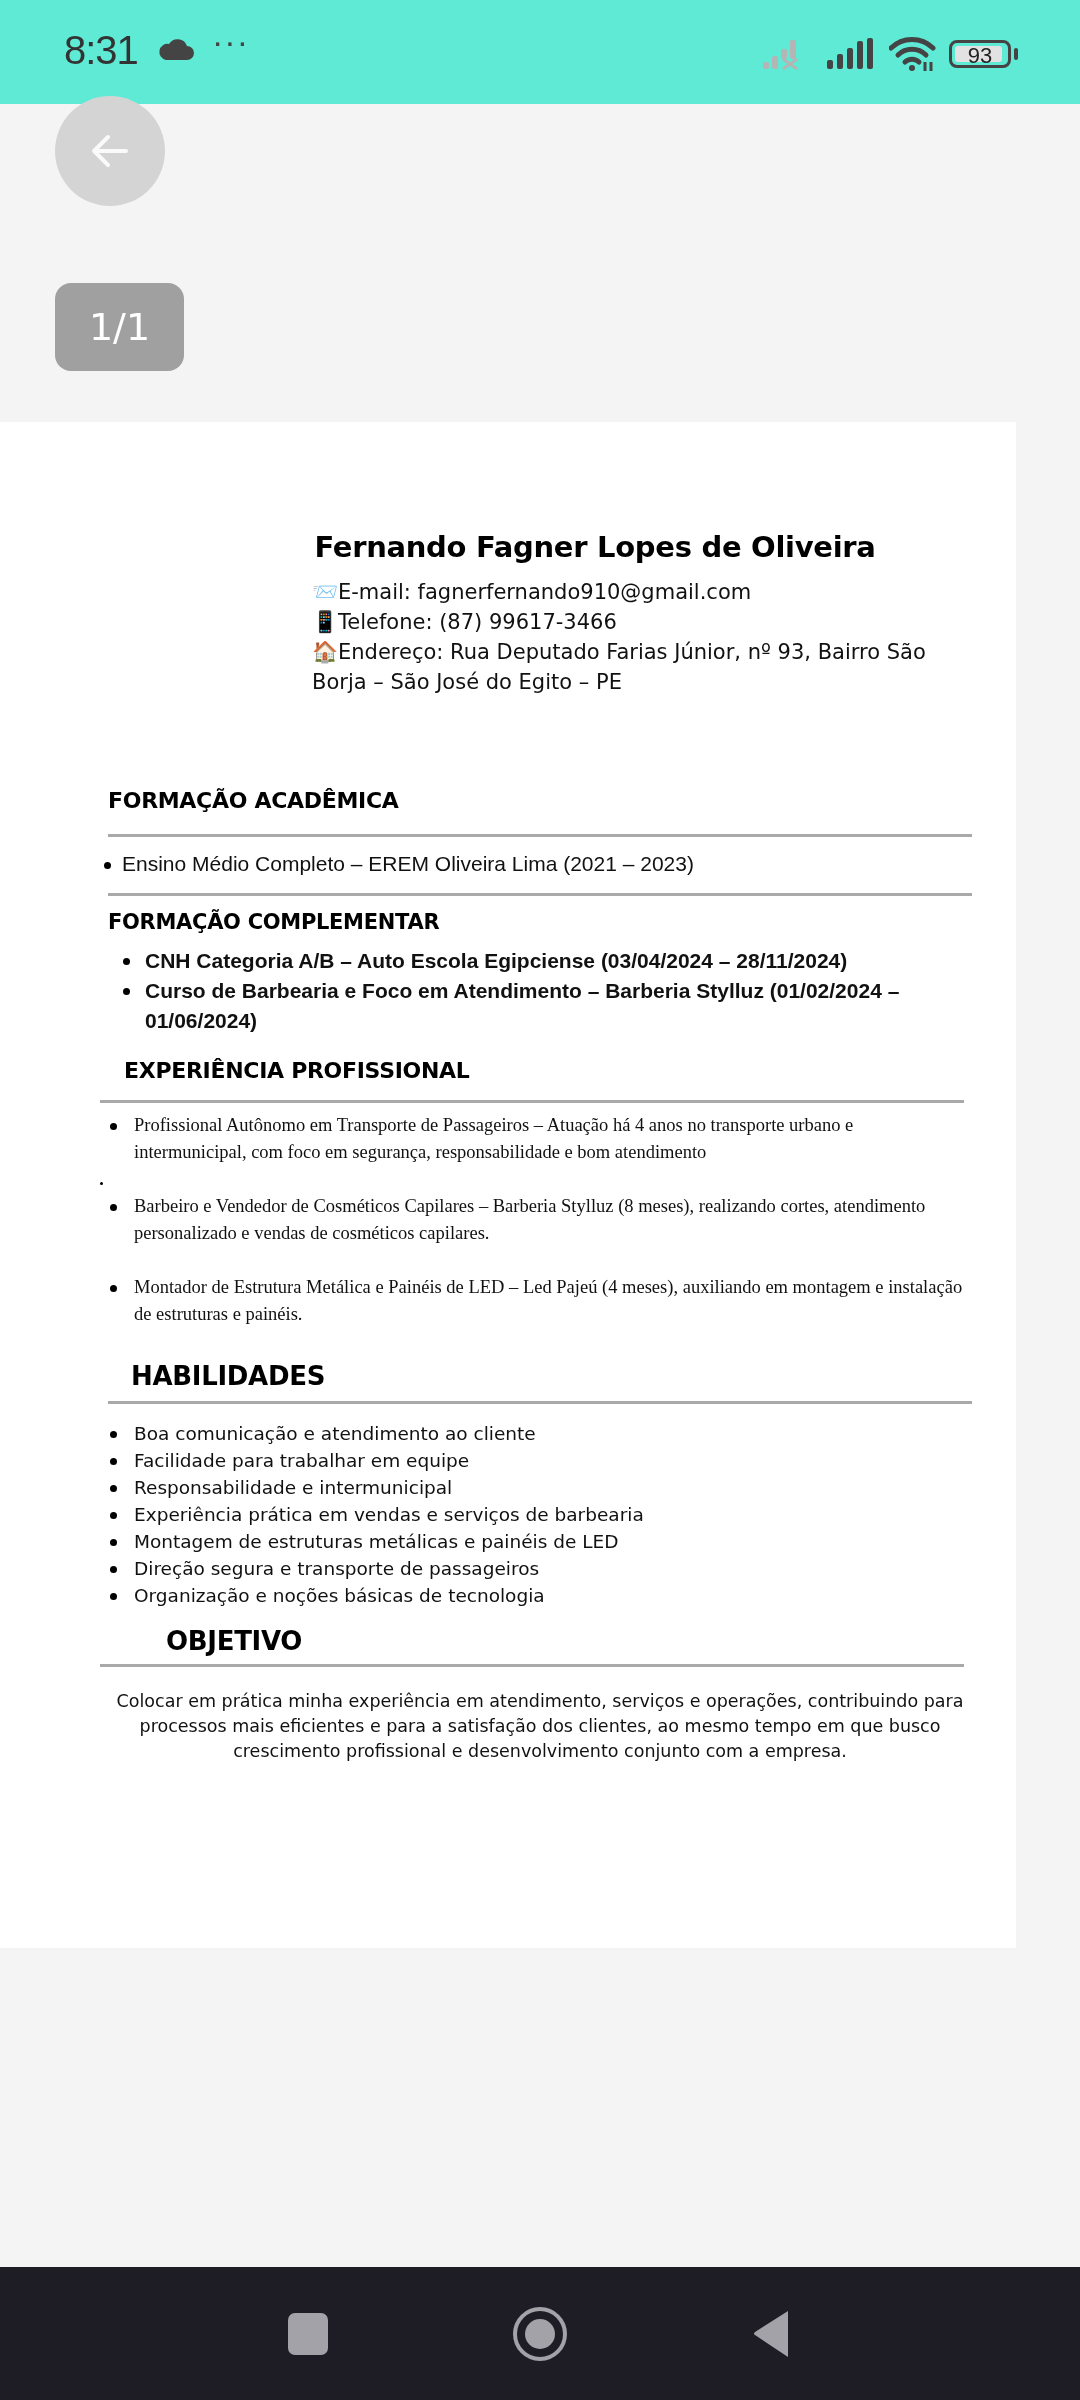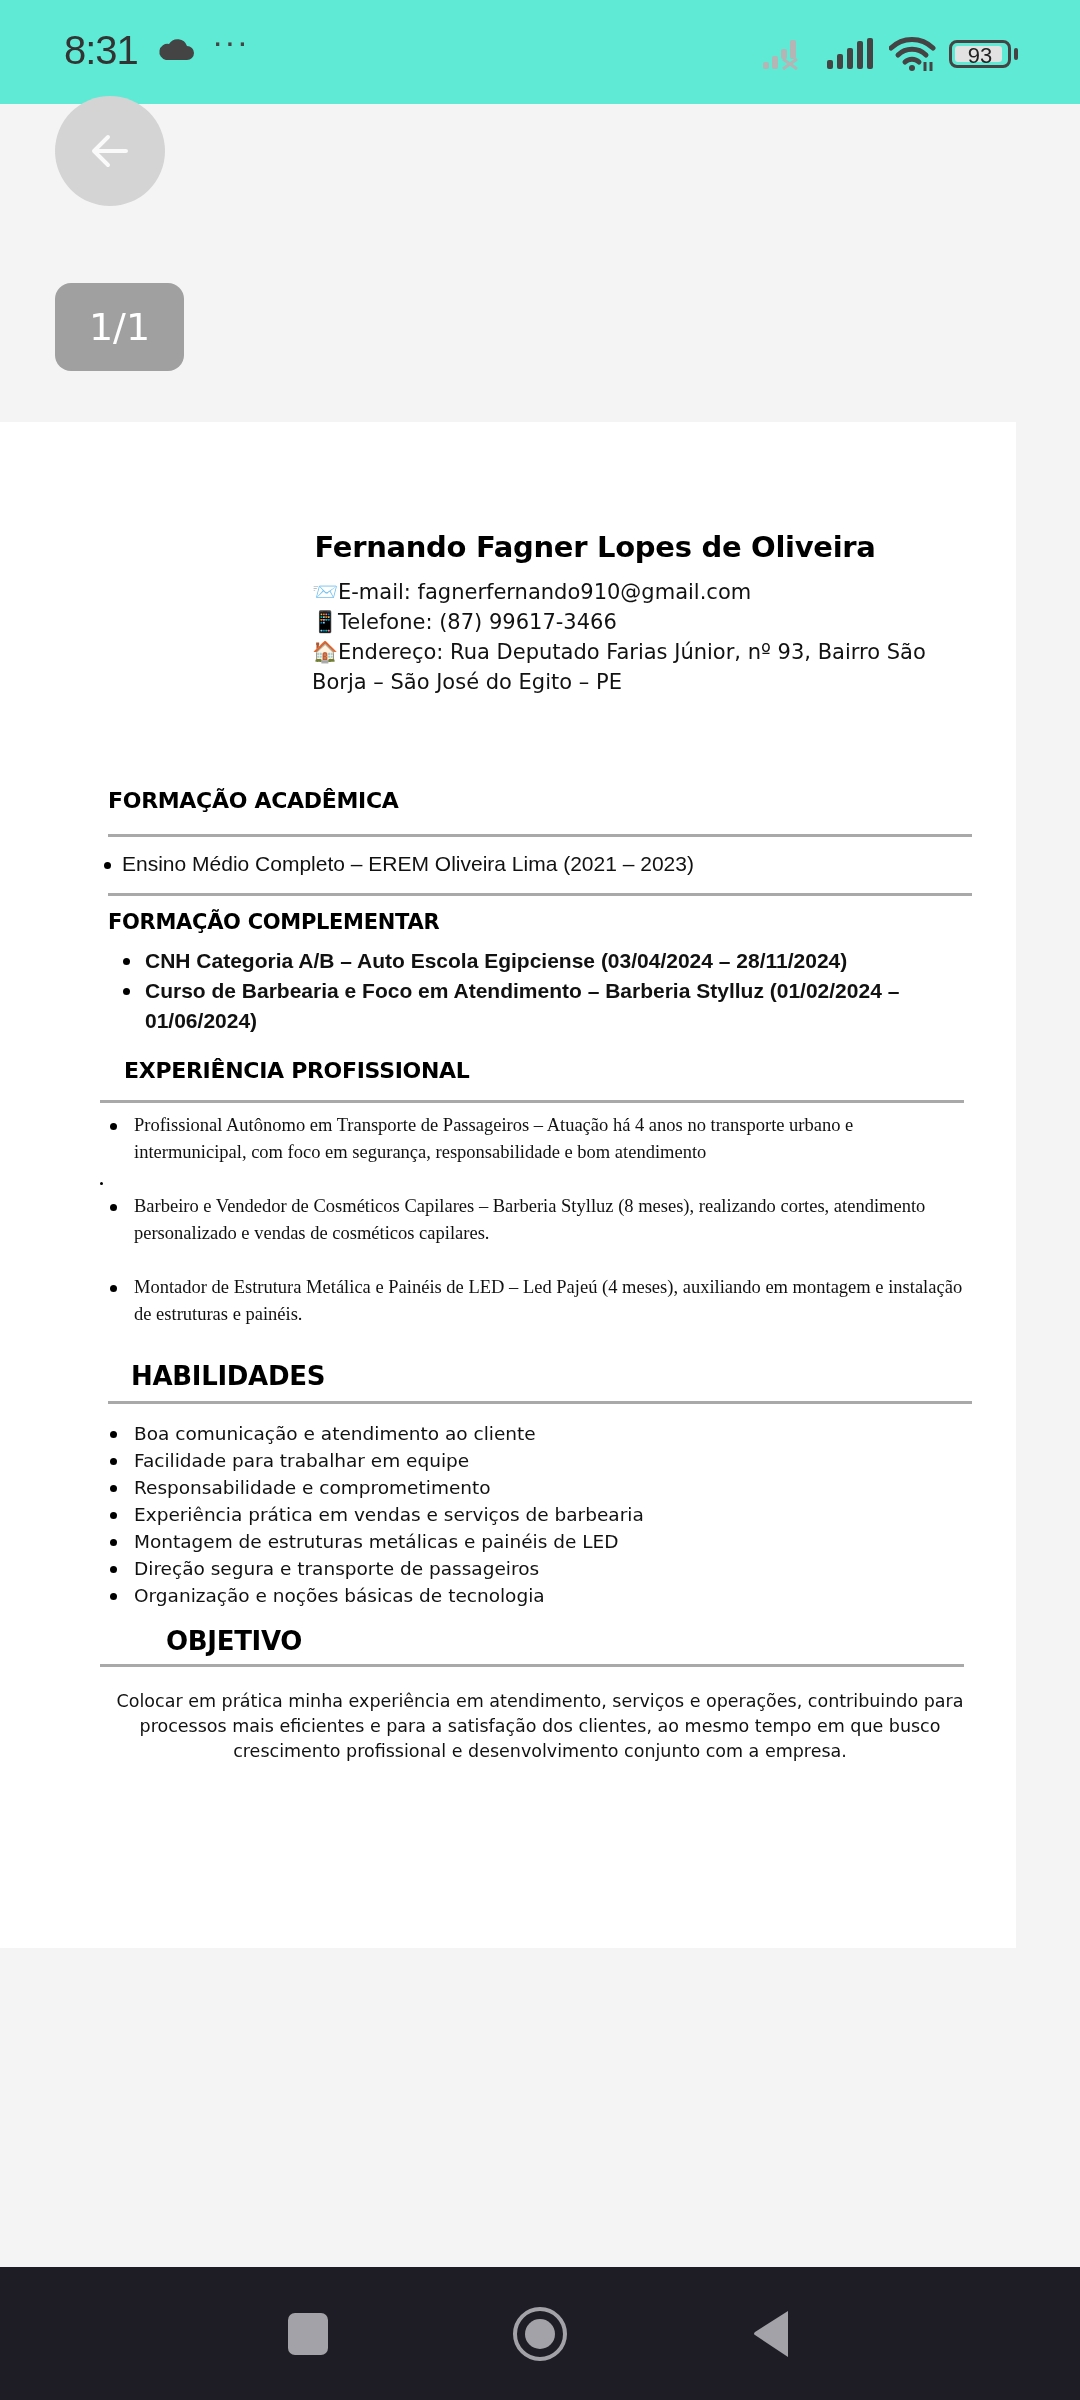--- a/index.html
+++ b/index.html
@@ -176,21 +176,21 @@
     <li style="margin-bottom:27px;">Barbeiro e Vendedor de Cosméticos Capilares – Barberia Stylluz (8 meses), realizando cortes, atendimento personalizado e vendas de cosméticos capilares.</li>
     <li>Montador de Estrutura Metálica e Painéis de LED – Led Pajeú (4 meses), auxiliando em montagem e instalação de estruturas e painéis.</li>
   </ul>
   <div class="stray-dot"></div>
 
   <div class="sec-title" style="left:131px; top:939px; font-size:26px;">HABILIDADES</div>
   <div class="rule" style="left:108px; width:864px; top:979px;"></div>
   <ul class="items skills sans" style="left:109px; top:998px; width:860px;">
     <li>Boa comunicação e atendimento ao cliente</li>
     <li>Facilidade para trabalhar em equipe</li>
-    <li>Responsabilidade e comprometimento</li>
+    <li>Responsabilidade e intermunicipal</li>
     <li>Experiência prática em vendas e serviços de barbearia</li>
     <li>Montagem de estruturas metálicas e painéis de LED</li>
     <li>Direção segura e transporte de passageiros</li>
     <li>Organização e noções básicas de tecnologia</li>
   </ul>
 
   <div class="sec-title" style="left:166px; top:1204px; font-size:26px;">OBJETIVO</div>
   <div class="rule" style="left:100px; width:864px; top:1242px;"></div>
   <div class="objective">Colocar em prática minha experiência em atendimento, serviços e operações, contribuindo para processos mais eficientes e para a satisfação dos clientes, ao mesmo tempo em que busco crescimento profissional e desenvolvimento conjunto com a empresa.</div>
 </div>

